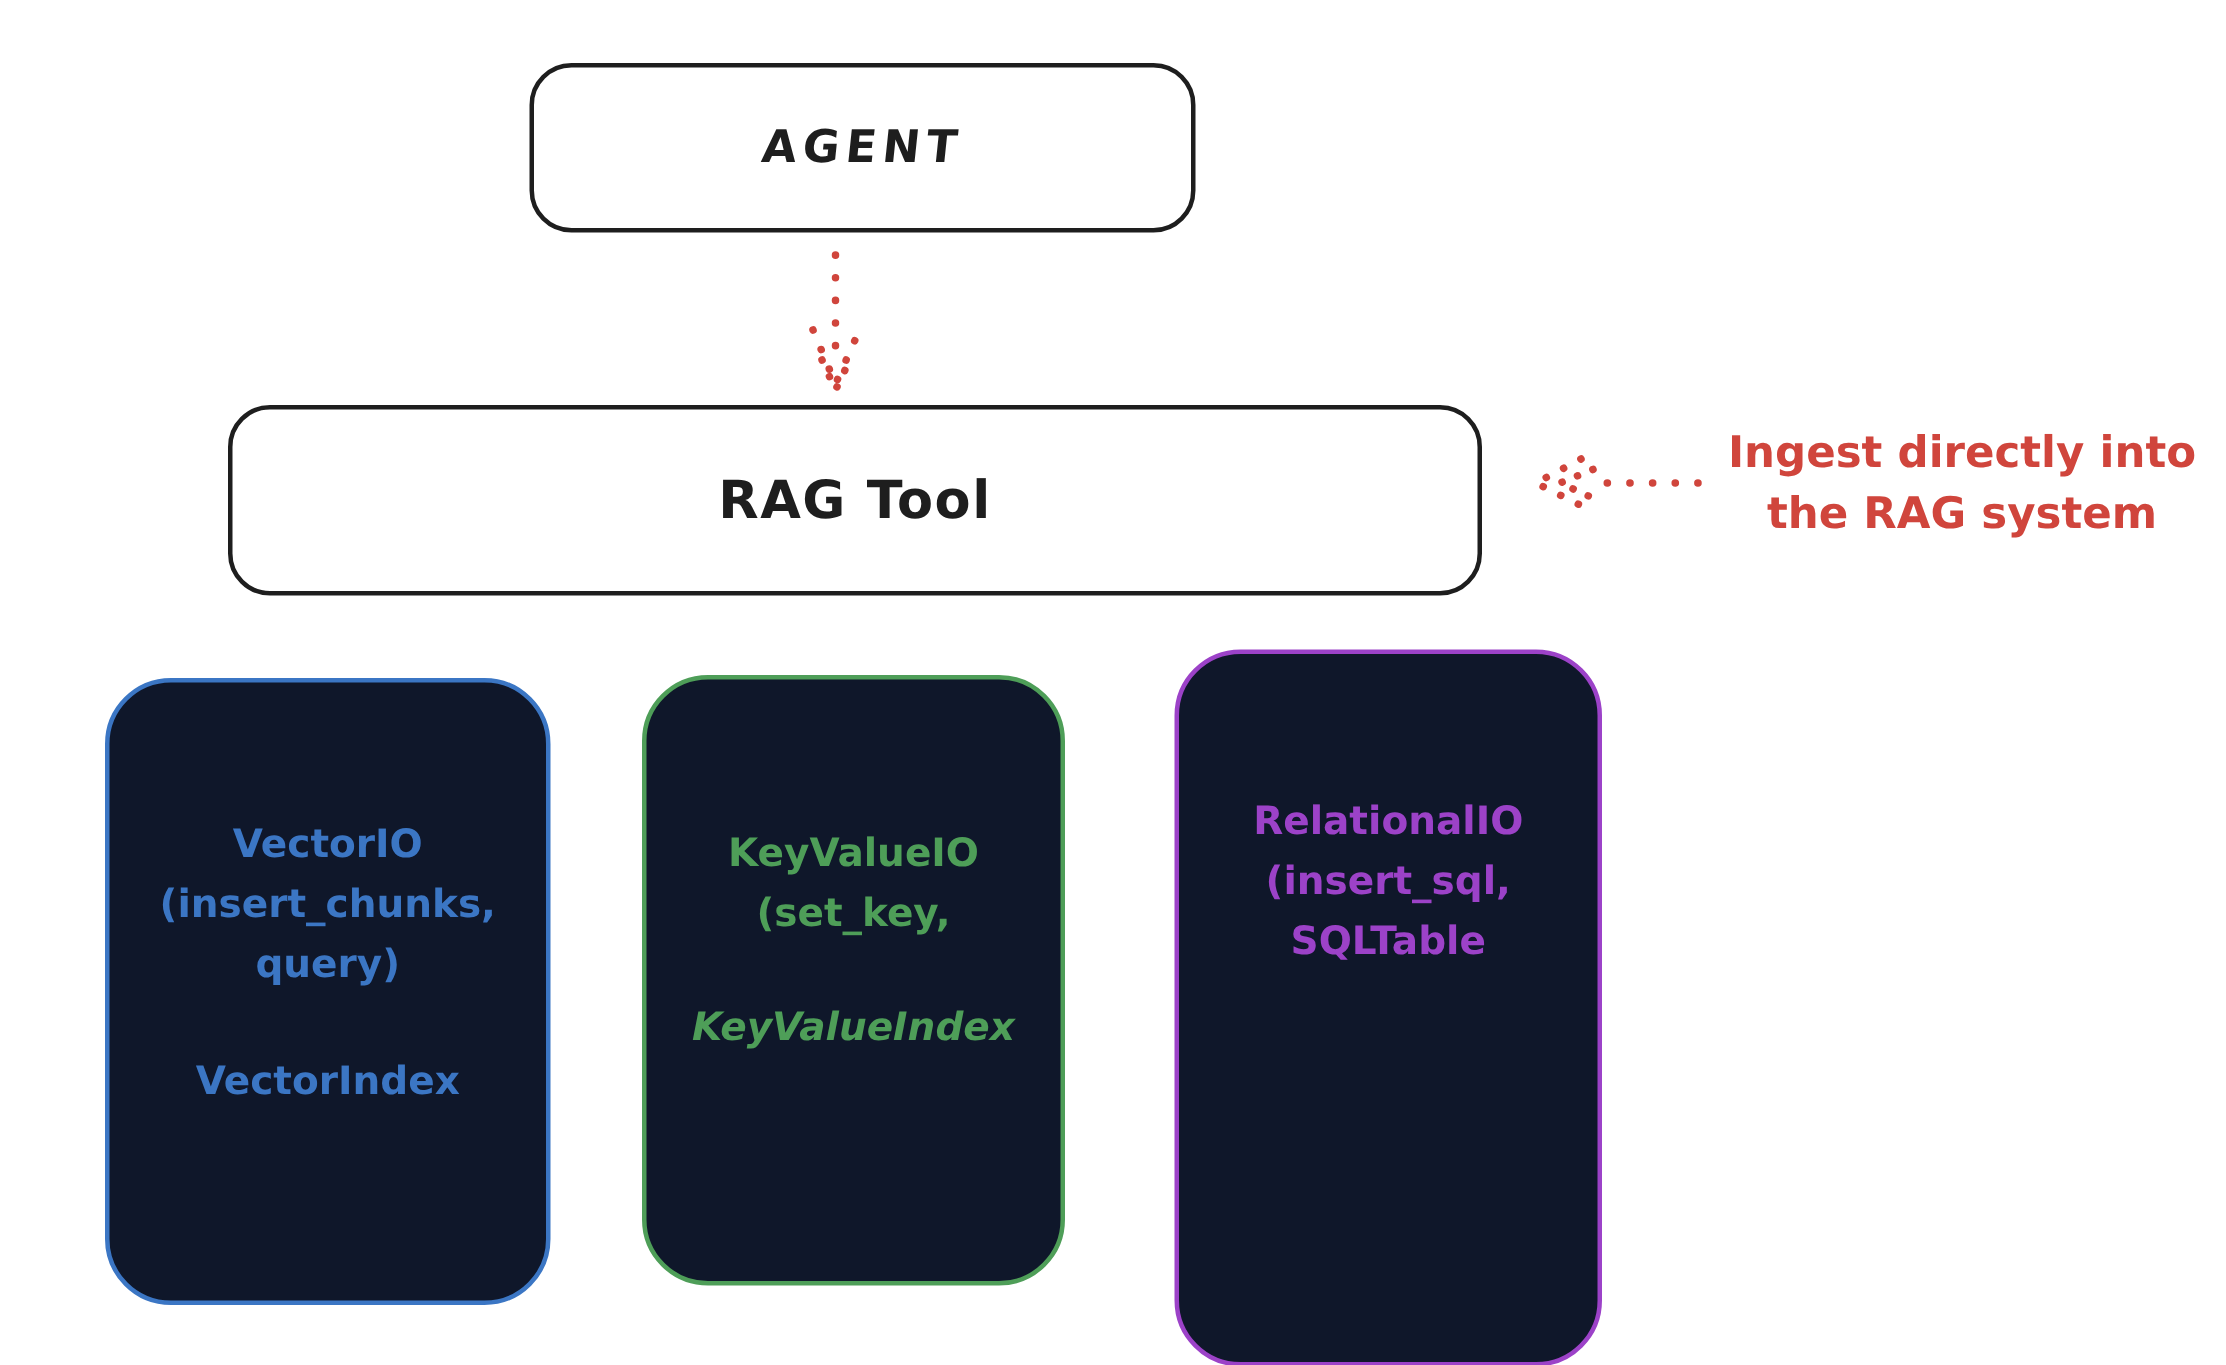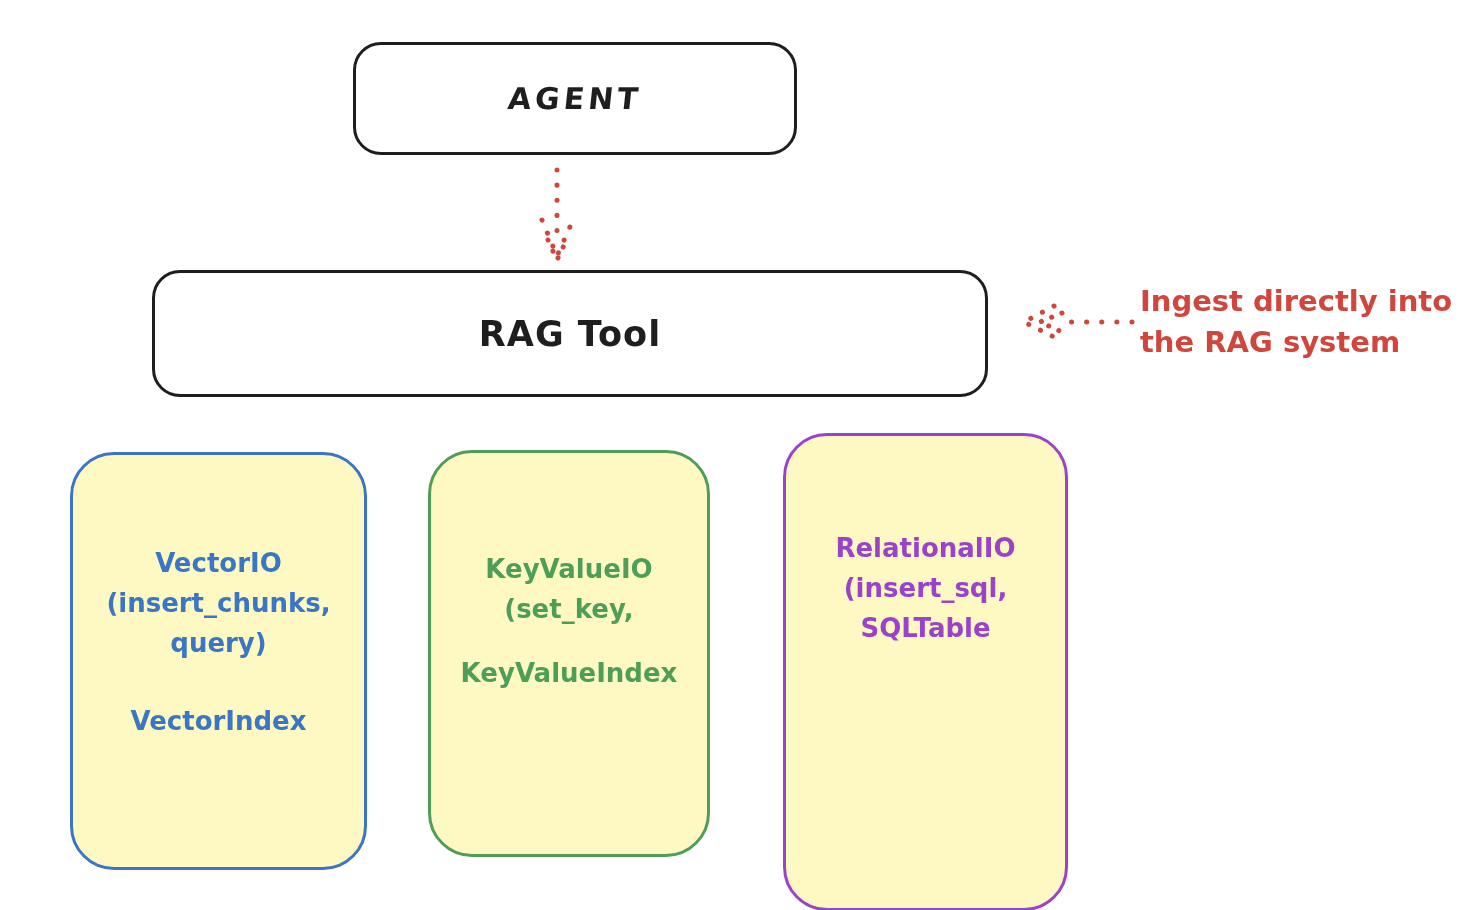--- a/index.html
+++ b/index.html
@@ -41,21 +41,21 @@
     left: 152px; top: 270px; width: 836px; height: 127px;
   }
   .rag-box .node-label {
     font-size: 35px;
     font-weight: bold;
     letter-spacing: 1px;
   }
   .card {
     position: absolute;
     box-sizing: border-box;
-    background: #fef9c3;
+    background: #0f172a;
     border-radius: 44px;
     border-style: solid;
     border-width: 3.5px;
     display: flex;
     flex-direction: column;
     align-items: center;
     text-align: center;
   }
   .card .io-line {
     font-size: 26px;
@@ -74,34 +74,34 @@
     border-color: #3b76c4; color: #3b76c4;
     padding-top: 88px;
   }
   .card-vector .index-label { margin-top: 38px; }
   .card-keyvalue {
     left: 428px; top: 450px; width: 282px; height: 407px;
     border-color: #4e9e58; color: #4e9e58;
     padding-top: 96px;
     align-items: center;
   }
-  .card-keyvalue .index-label { margin-top: 24px; }
+  .card-keyvalue .index-label { margin-top: 36px; font-style: italic; }
   .card-relational {
     left: 783px; top: 433px; width: 285px; height: 478px;
     border-color: #9c42c8; color: #9c42c8;
     padding-top: 92px;
   }
   .card-relational .index-label { }
   .annotation {
     position: absolute;
     left: 1140px; top: 281px; width: 336px;
     color: #d0453c;
     font-size: 29px;
     font-weight: bold;
-    text-align: left;
+    text-align: center;
     line-height: 41px;
     white-space: nowrap;
   }
   .arrows-svg {
     position: absolute;
     left: 0; top: 0;
     pointer-events: none;
   }
 </style>
 </head>

